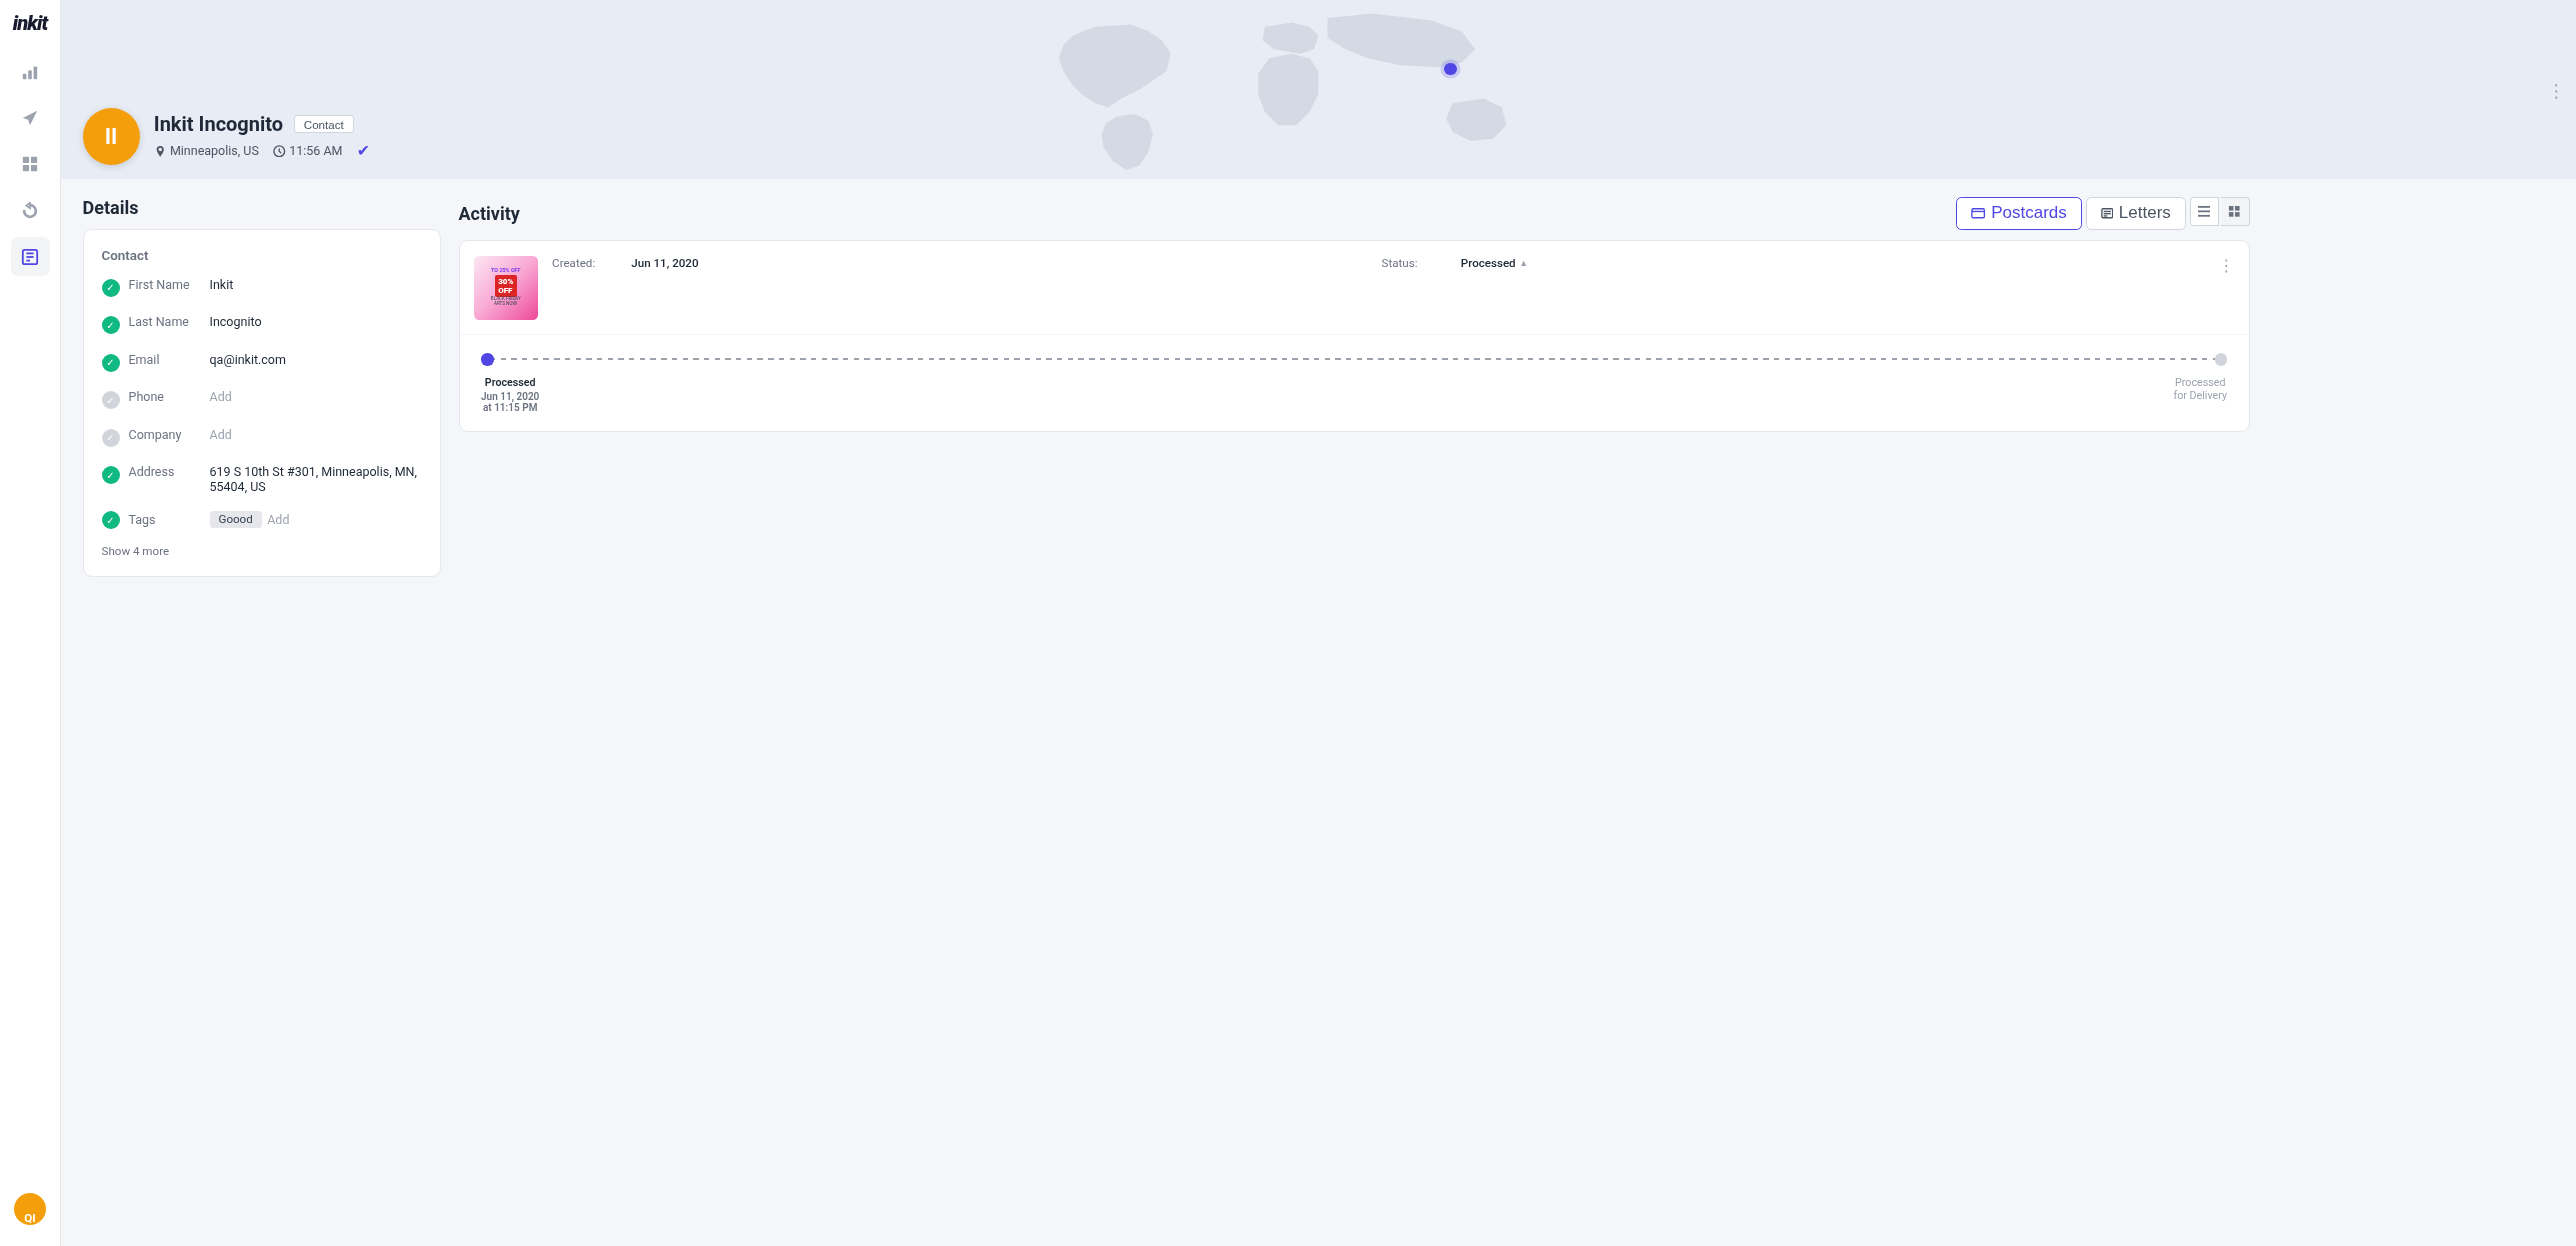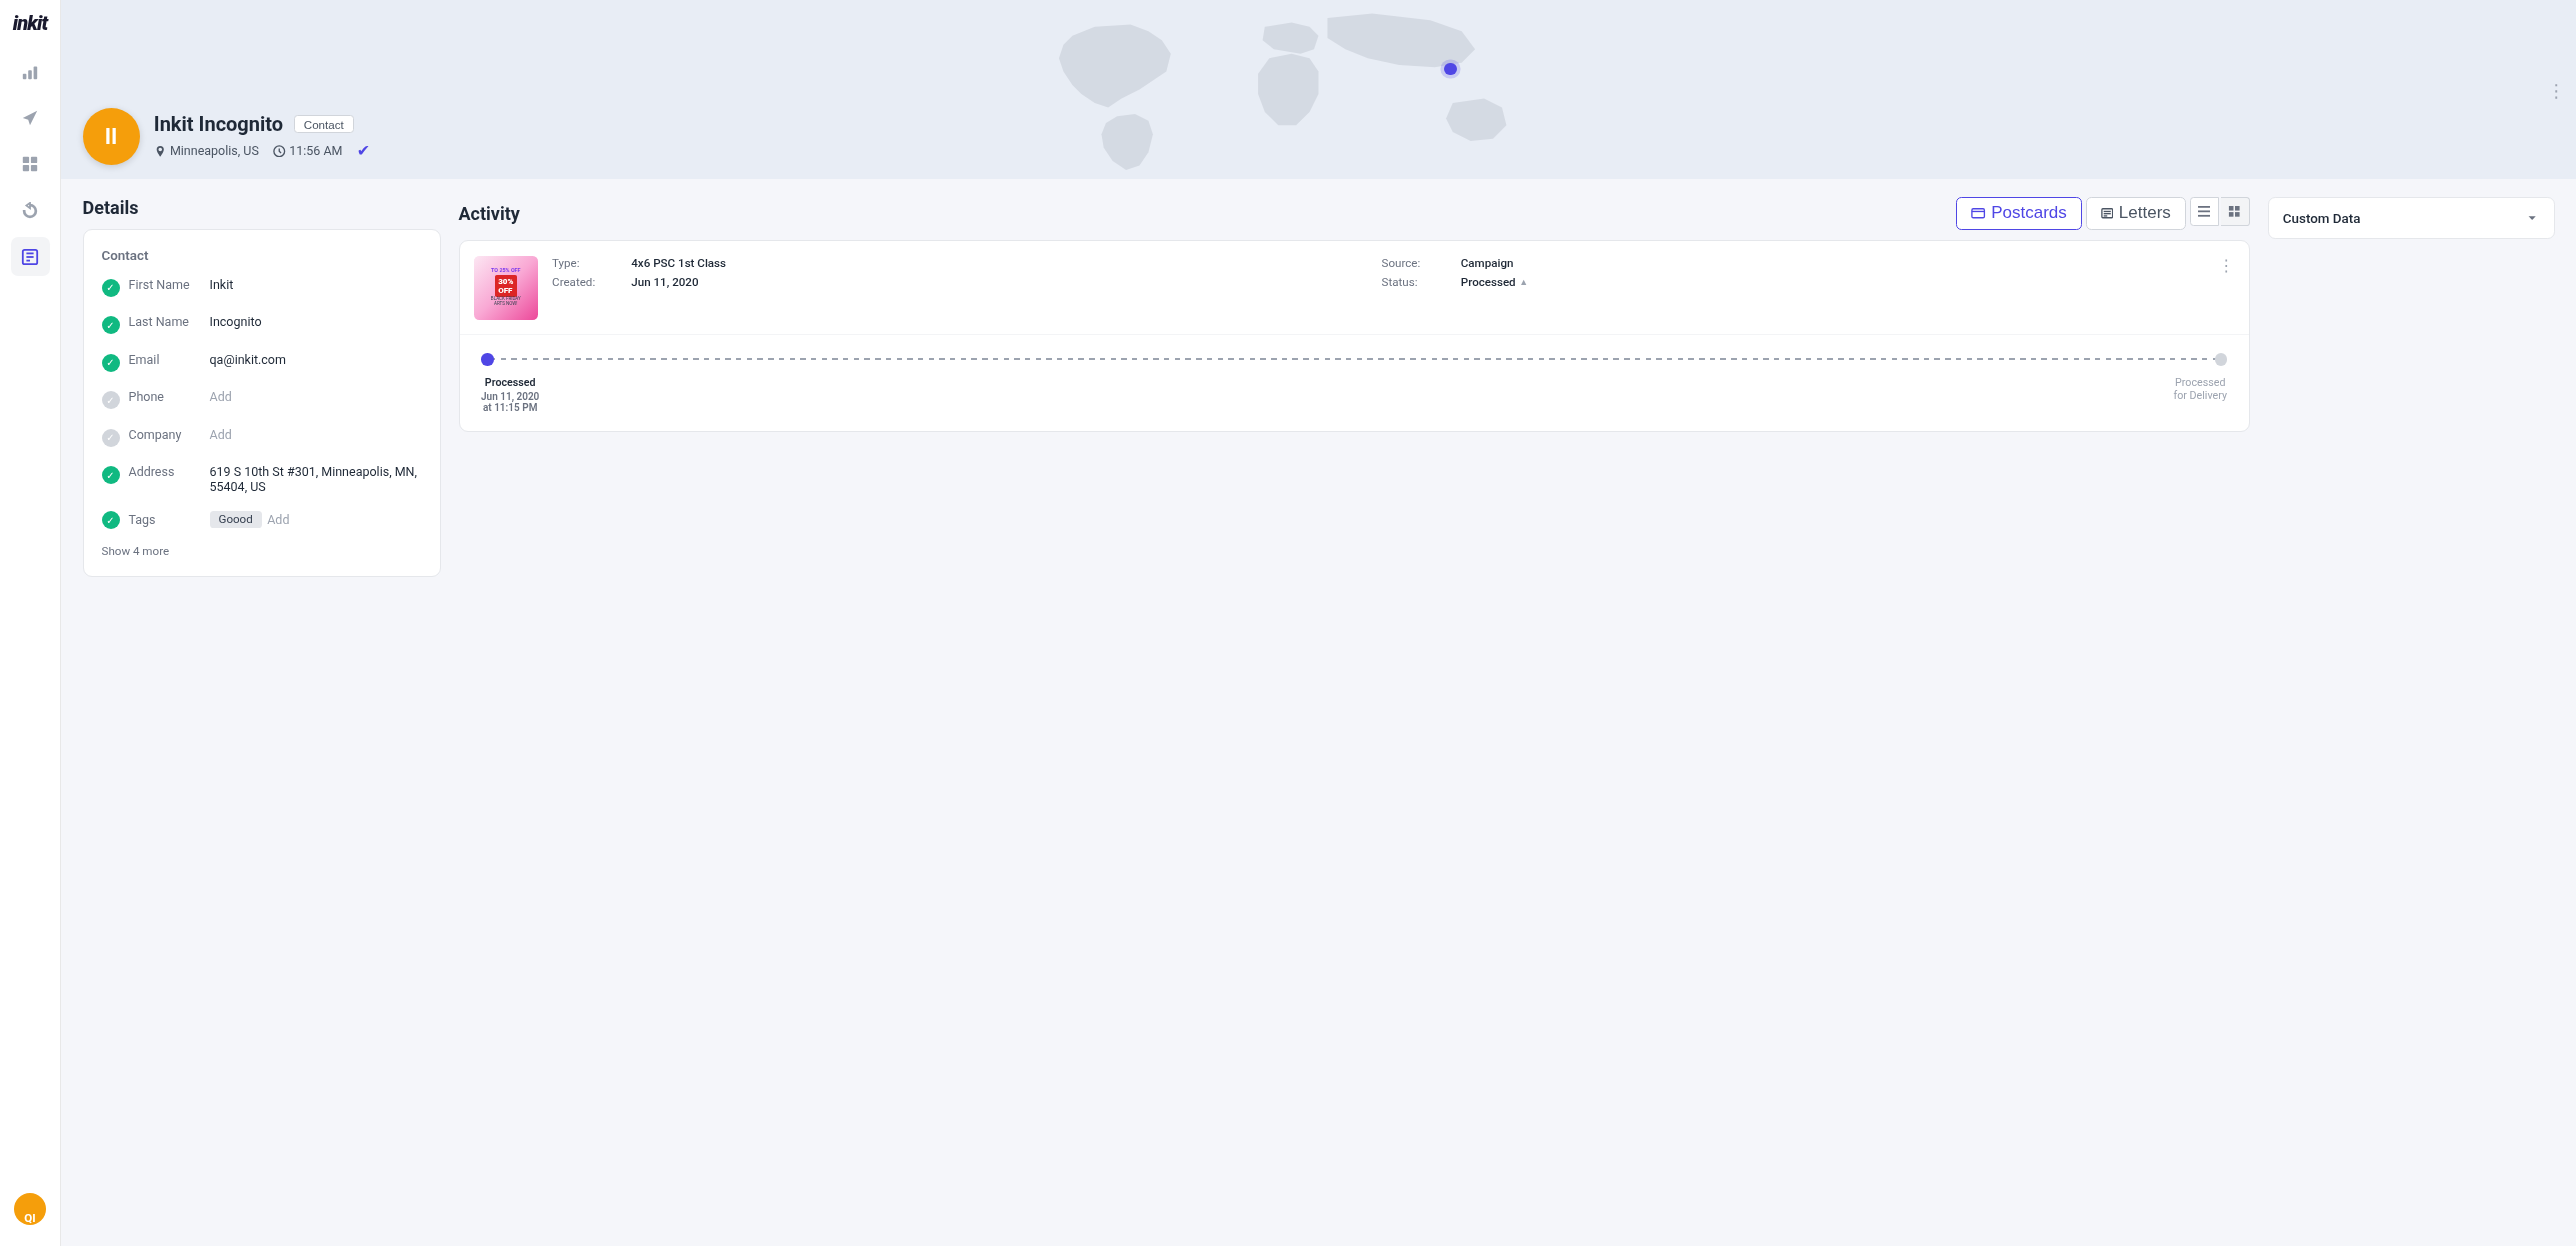--- a/index.html
+++ b/index.html
@@ -606,26 +606,20 @@
           <div class="activity-thumbnail">
             <div class="postcard-preview">
               <div style="display:flex;flex-direction:column;align-items:center;padding:3.6px;">
                 <div style="font-size:5.4px;color:#7c3aed;font-weight:700;text-align:center;line-height:1.1;">TO 25% OFF</div>
                 <div style="background:#dc2626;color:white;font-size:8px;font-weight:900;padding:1.8px 3.6px;border-radius:1.8px;margin:0.9px 0;">30%<br>OFF</div>
                 <div style="font-size:4.5px;color:#374151;text-align:center;line-height:1.1;">BLACK FRIDAY<br>ARTS NOW!</div>
               </div>
             </div>
           </div>
           <div class="activity-details">
-            <div class="activity-detail-row" style="margin-bottom:5.4px;">
-              <span class="detail-label">Type:</span>
-              <span class="detail-value">4x6 PSC 1st Class</span>
-              <span class="detail-label">Source:</span>
-              <span class="detail-value">Campaign</span>
-            </div>
             <div class="activity-detail-row">
               <span class="detail-label">Created:</span>
               <span class="detail-value">Jun 11, 2020</span>
               <span class="detail-label">Status:</span>
               <span class="detail-value" style="display:flex;align-items:center;gap:3.6px;">
                 <span>Processed</span>
                 <span style="font-size:9px;color:#9ca3af;">▲</span>
               </span>
             </div>
           </div>
@@ -648,24 +642,16 @@
             </div>
             <div class="progress-label inactive-label">
               <div>Processed</div>
               <div>for Delivery</div>
             </div>
           </div>
         </div>
       </div>
     </div>
 
-    <div>
-      <div class="custom-data-dropdown">
-        <span>Custom Data</span>
-        <svg width="14.3" height="14.3" viewBox="0 0 16 16" fill="#6b7280">
-            <path d="M4 6l4 4 4-4"></path>
-          </svg>
-      </div>
-    </div>
 
   </div>
 </div>
 
 
 </body></html>

